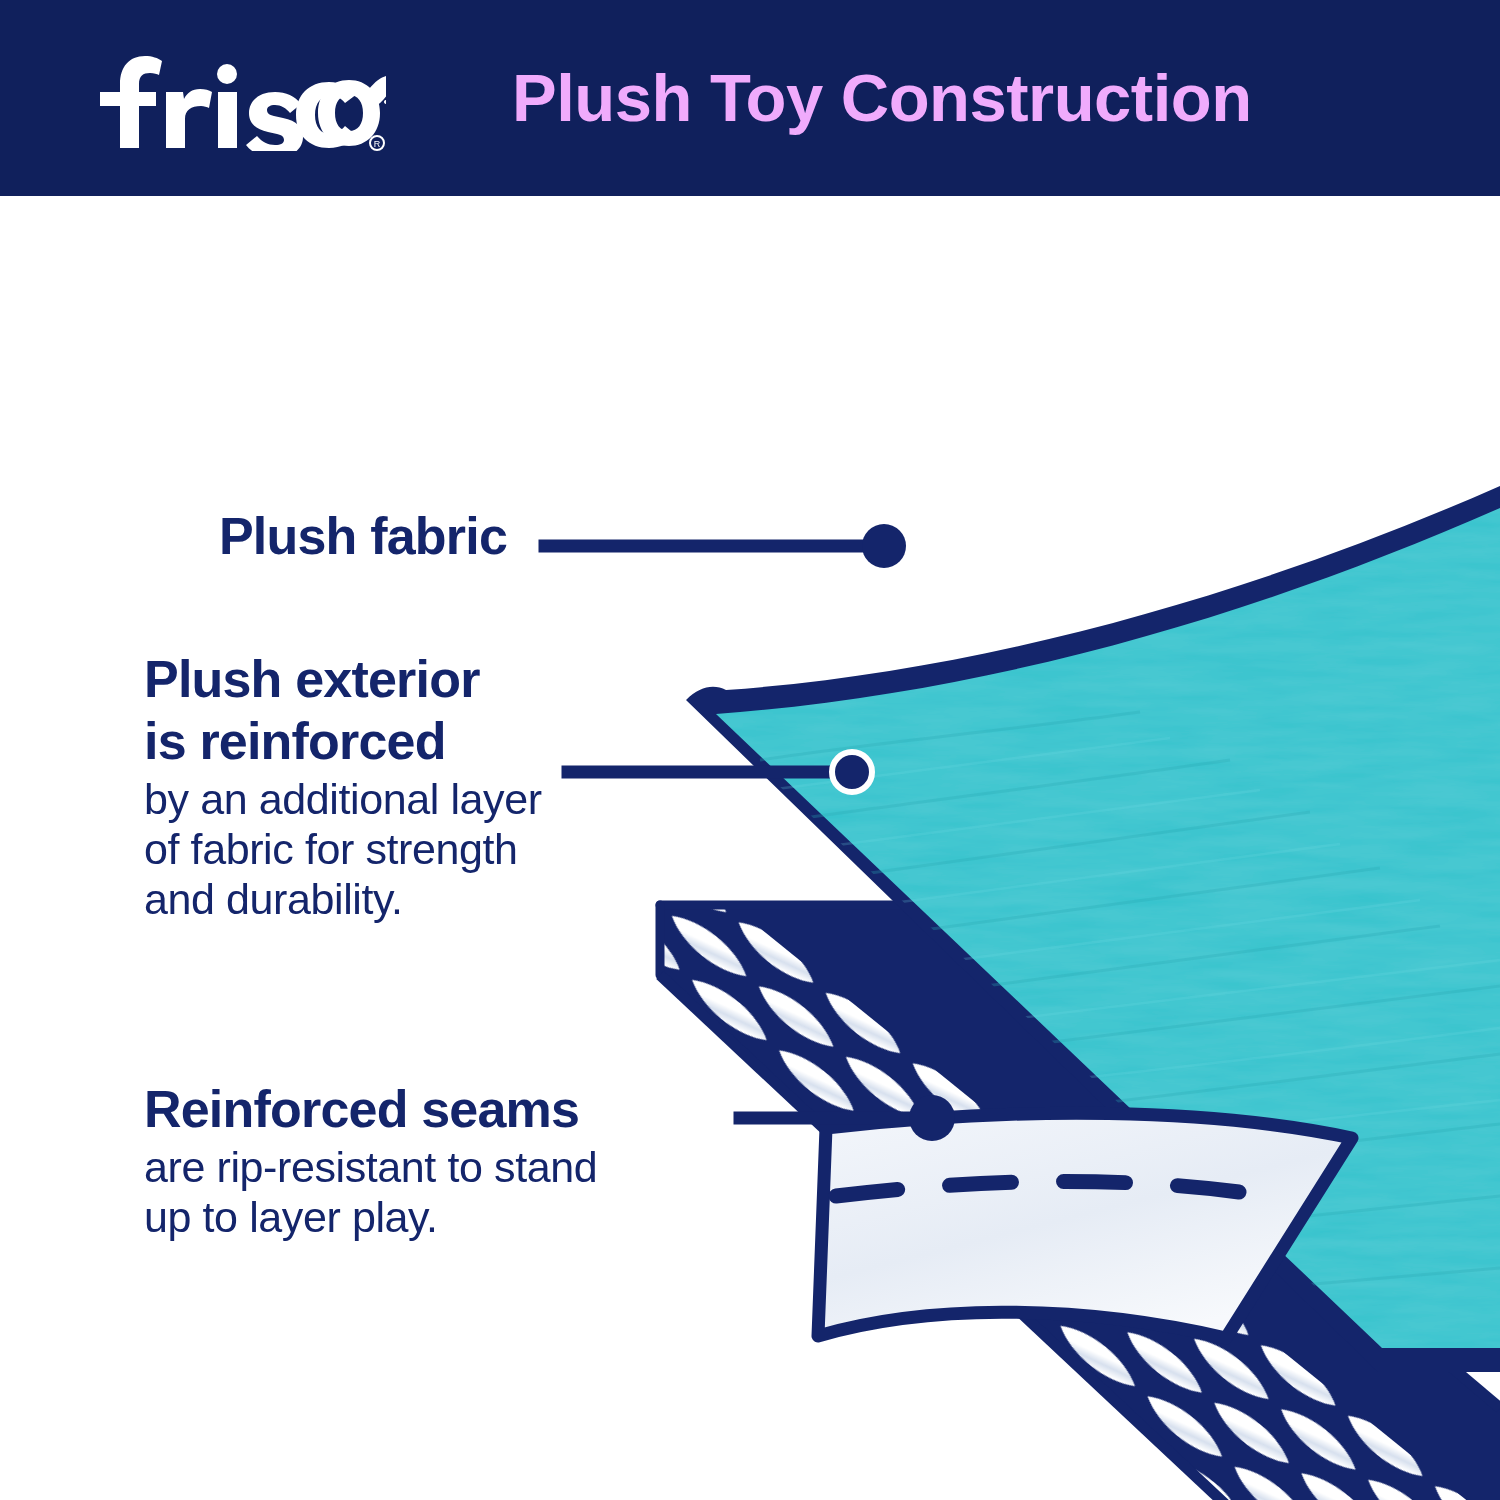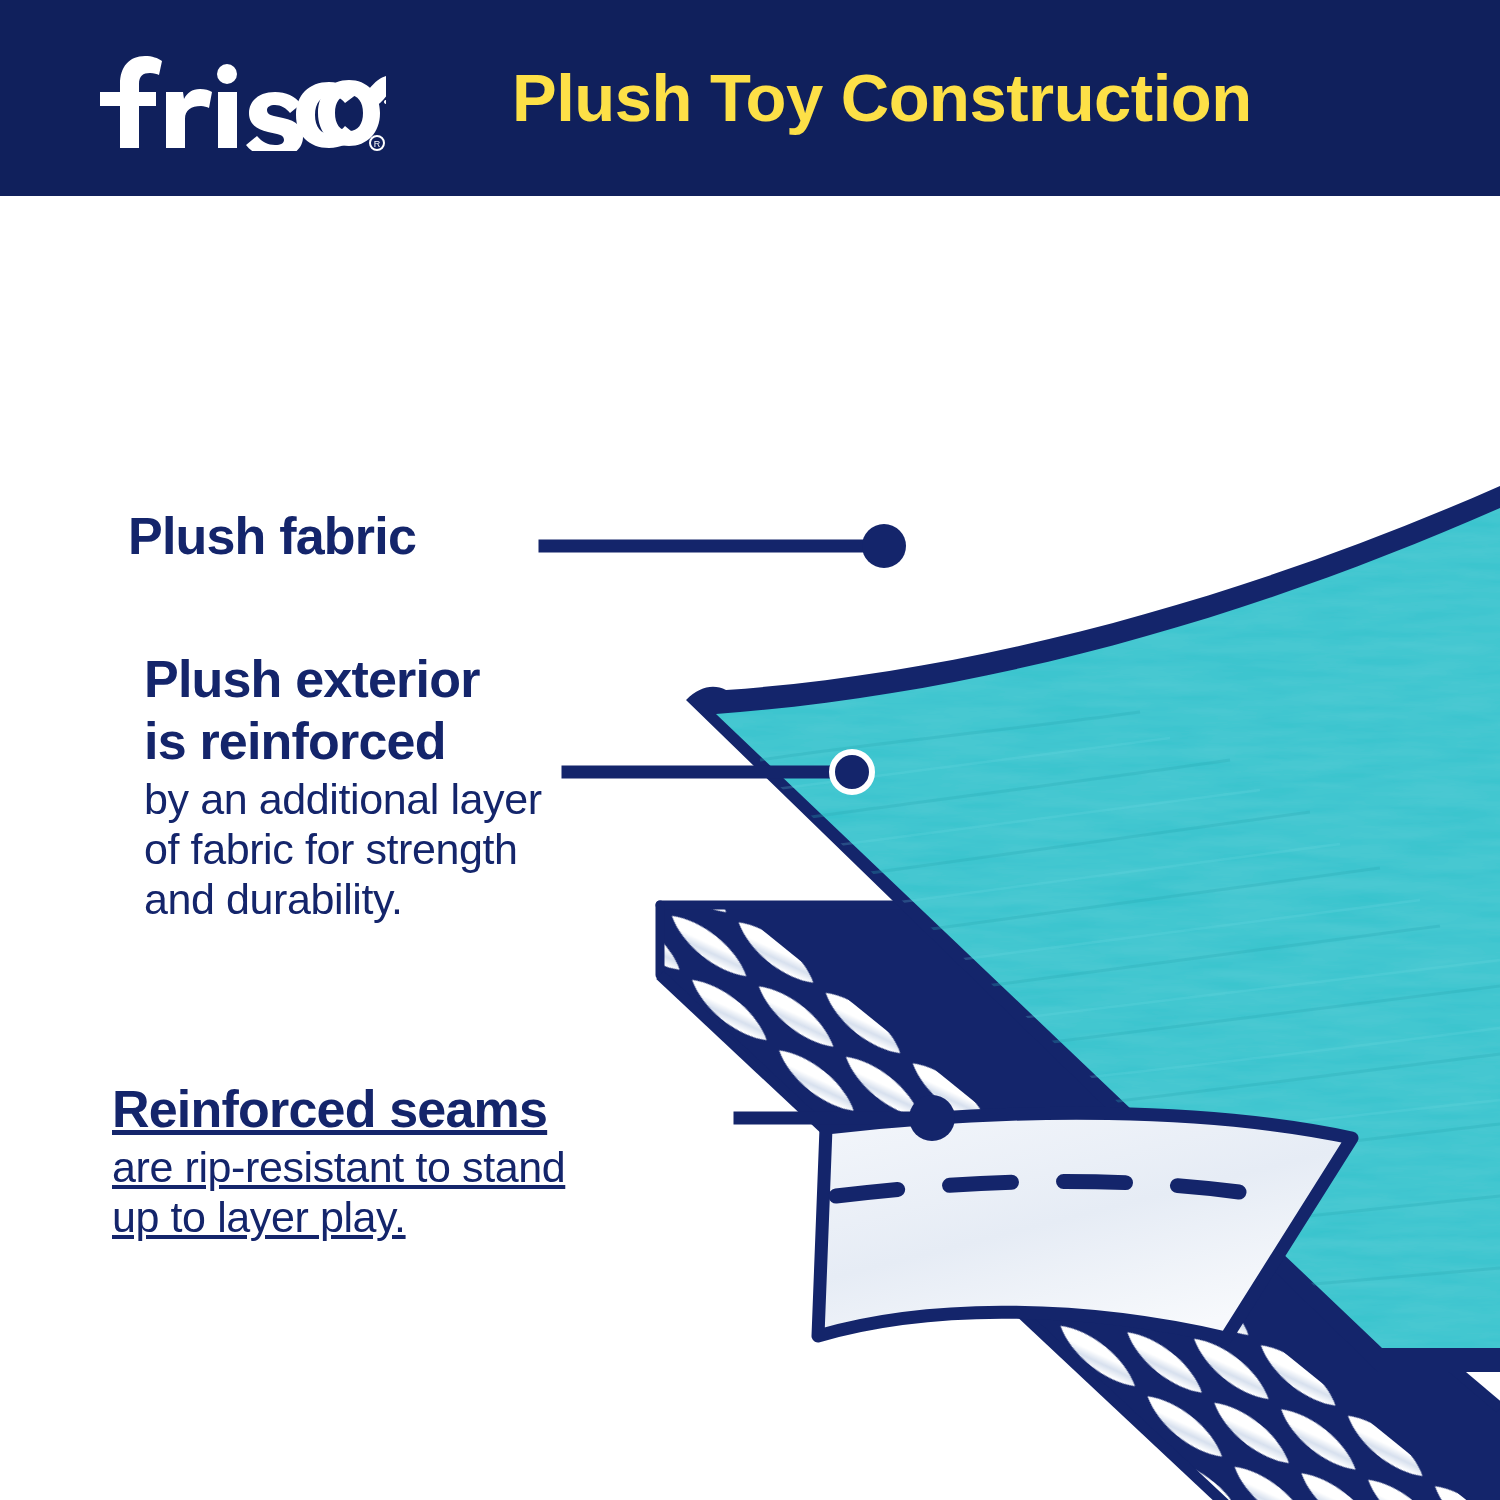--- a/index.html
+++ b/index.html
@@ -35,21 +35,21 @@
     left: 86px;
     top: 46px;
     width: 300px;
     height: 105px;
   }
   #header-title {
     position: absolute;
     left: 512px;
     top: 48px;
     width: 880px;
-    color: #fde047;
+    color: #f0abfc;
     font-family: "Liberation Sans", sans-serif;
     font-weight: bold;
     font-size: 67px;
     letter-spacing: -0.5px;
     line-height: 100px;
     white-space: nowrap;
   }
 
   
   .callout {
@@ -66,23 +66,23 @@
   }
   .callout .body {
     font-weight: normal;
     font-size: 43px;
     line-height: 50px;
     letter-spacing: -0.4px;
     white-space: pre-line;
     margin-top: 2px;
   }
 
-  #callout-plush-fabric   { left: 128px; top: 505px;  width: 470px; }
+  #callout-plush-fabric   { left: 128px; top: 505px;  width: 470px; text-align: center; }
   #callout-plush-exterior { left: 144px; top: 648px;  width: 600px; }
-  #callout-reinforced-seams { left: 112px; top: 1078px; width: 680px; text-decoration: underline; }
+  #callout-reinforced-seams { left: 144px; top: 1078px; width: 680px; }
 
   
   #illustration {
     position: absolute;
     left: 0;
     top: 196px;
     width: 1500px;
     height: 1304px;
   }
 </style>

